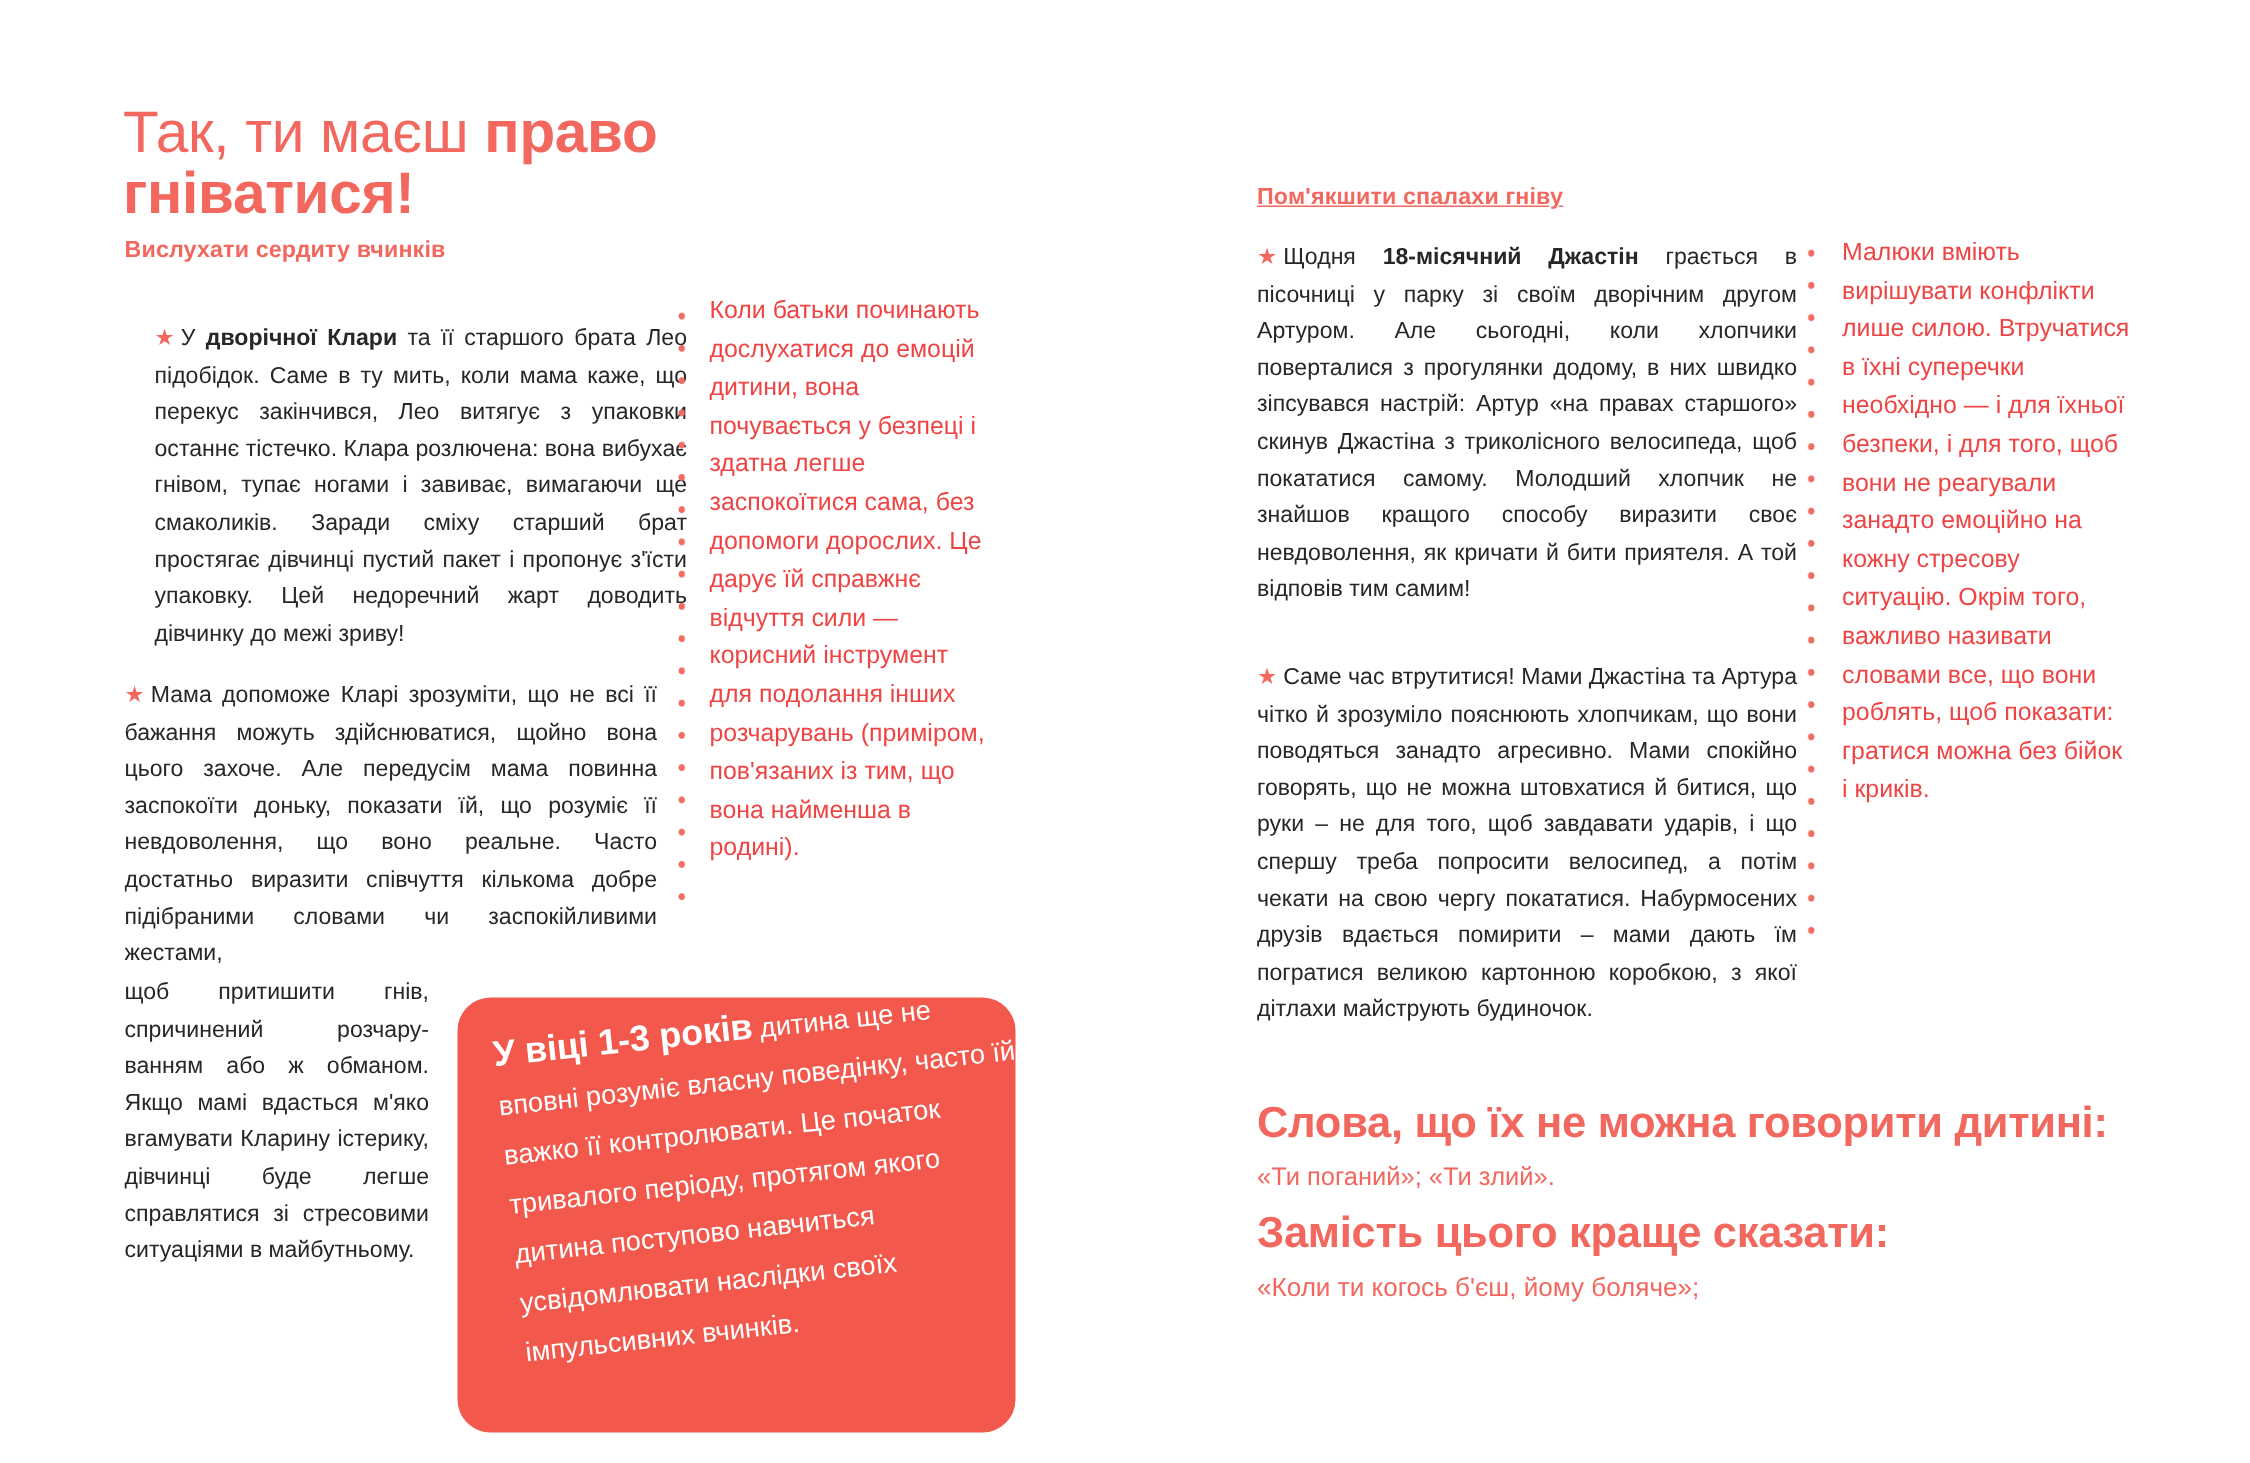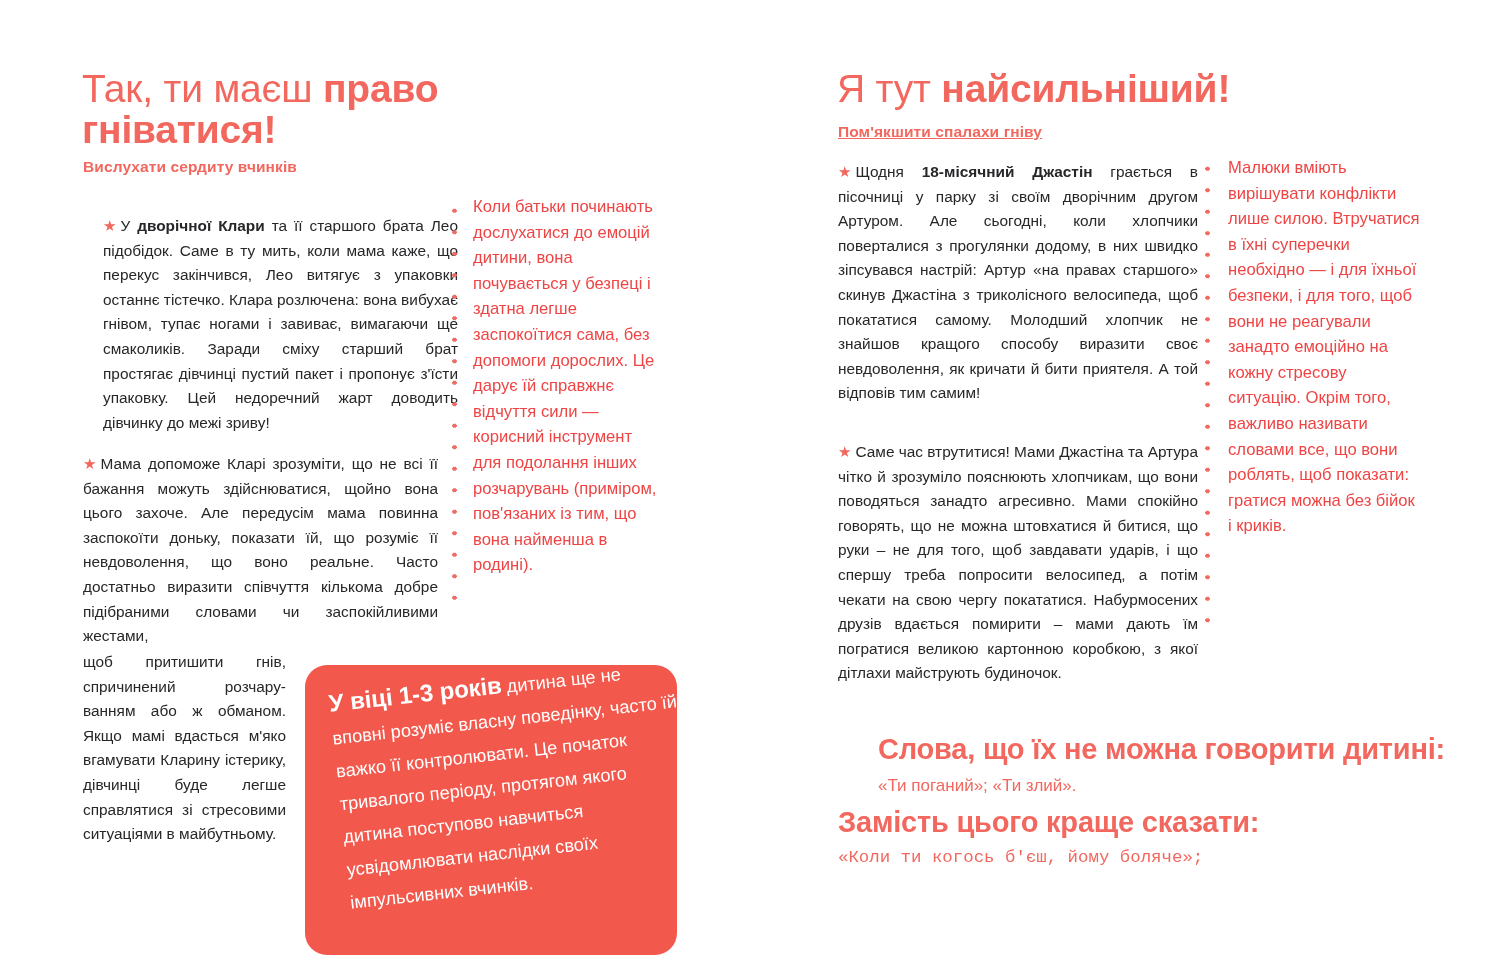--- a/index.html
+++ b/index.html
@@ -128,21 +128,20 @@
     font-weight: 400;
     font-size: 17px;
     letter-spacing: 0;
   }
   .red-lines {
     position: absolute;
     color: #f2675e;
     font-size: 17.4px;
     line-height: 28px;
     font-weight: 400;
-    font-family: Liberation Mono, monospace;
   }
 </style>
 </head>
 <body>
 
 <div class="spread">
 
   <div class="page page-left">
 
     <h1 class="headline" style="left:82px; top:68px; width:420px;">
@@ -170,39 +169,36 @@
     <div class="callout" style="left:305px; top:665px; width:372px; height:290px;">
       <div class="callout-inner">
         <span class="c-lead">У віці 1-3 років</span><span> дитина ще не вповні розуміє власну поведінку, часто їй важко її контролювати. Це початок тривалого періоду, протягом якого дитина посту­пово навчиться усвідомлювати наслідки своїх імпульсивних вчинків.</span>
       </div>
     </div>
 
   </div>
 
   <div class="page page-right">
 
-    <h1 class="headline" style="left:87px; top:68px; width:420px;">
-      <span>Я тут </span><span class="hl-bold">найсильніший!</span>
-    </h1>
 
     <h2 class="subhead" style="left:88px; top:123px;text-decoration:underline;">Пом'якшити спалахи гніву</h2>
 
     <div class="body-col" style="left:88px; top:160px; width:360px;">
       <span class="star">★</span><span>Щодня </span><b>18-місячний Джастін</b><span> грається в пісочниці у парку зі своїм дворічним другом Артуром. Але сьогодні, коли хлопчики поверталися з прогулянки додому, в них швидко зіпсувався настрій: Артур «на правах старшого» скинув Джастіна з триколісного велосипеда, щоб покататися самому. Молодший хлопчик не знайшов кращого способу виразити своє невдоволення, як кричати й бити приятеля. А той відповів тим самим!</span>
     </div>
 
     <div class="body-col" style="left:88px; top:440px; width:360px;">
       <span class="star">★</span><span>Саме час втрутитися! Мами Джастіна та Артура чітко й зрозуміло пояснюють хлопчикам, що вони поводяться занадто агресивно. Мами спокійно говорять, що не можна штовхатися й битися, що руки – не для того, щоб завдавати ударів, і що спершу треба попросити велосипед, а потім чекати на свою чергу покататися. Набурмосених друзів вдається поми­рити – мами дають їм погратися великою картонною коробкою, з якої дітлахи майструють будиночок.</span>
     </div>
 
     <div class="dotted-rule" style="left:455px; top:158px; height:468px;"></div>
 
     <div class="side-note" style="left:478px; top:155px; width:192px;">Малюки вміють вирішувати конфлікти лише силою. Втручатися в їхні суперечки необхідно — і для їхньої безпеки, і для того, щоб вони не реагували занадто емоційно на кожну стресову ситуацію. Окрім того, важливо називати словами все, що вони роблять, щоб показати: гратися можна без бійок і криків.</div>
 
-    <h3 class="red-head" style="left:88px; top:733px; width:600px;margin-left:40px;">
+    <h3 class="red-head" style="left:88px; top:733px; width:600px;">
       <span>Слова, що їх не можна говорити дитині:</span><span class="inline-quote"> «Ти поганий»; «Ти злий».</span>
     </h3>
 
     <h3 class="red-head" style="left:88px; top:806px; width:600px;">Замість цього краще сказати:</h3>
 
     <div class="red-lines" style="left:88px; top:844px; width:620px;">«Коли ти когось б'єш, йому боляче»;</div>
 
   </div>
 
 </div>

